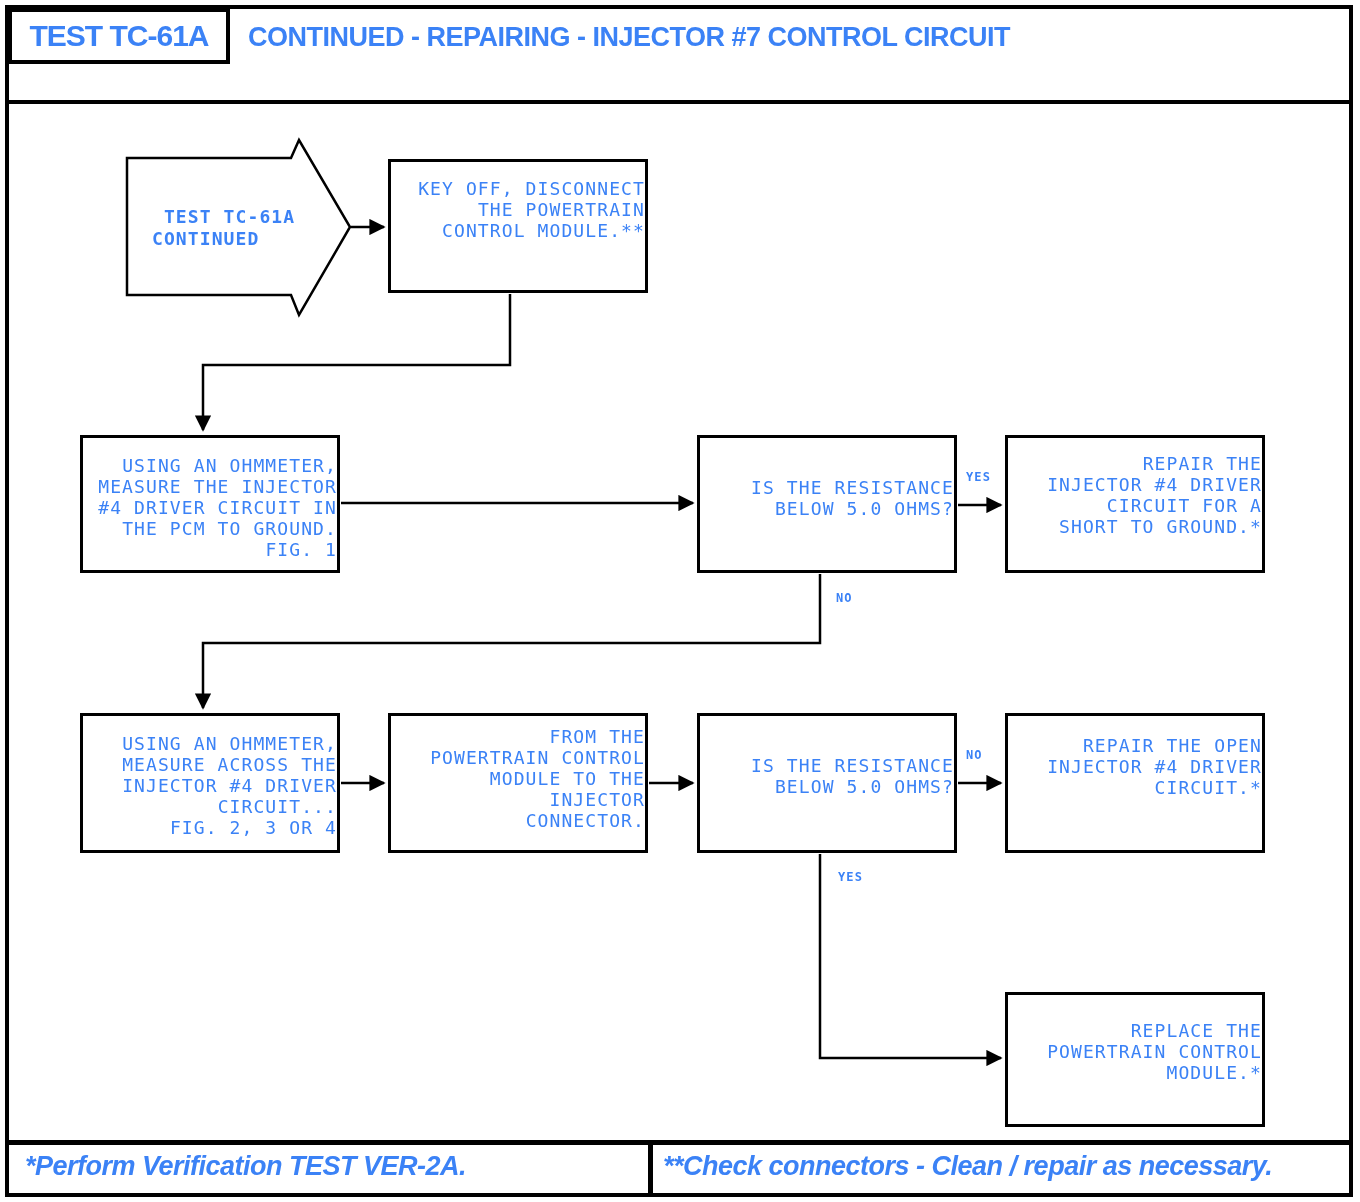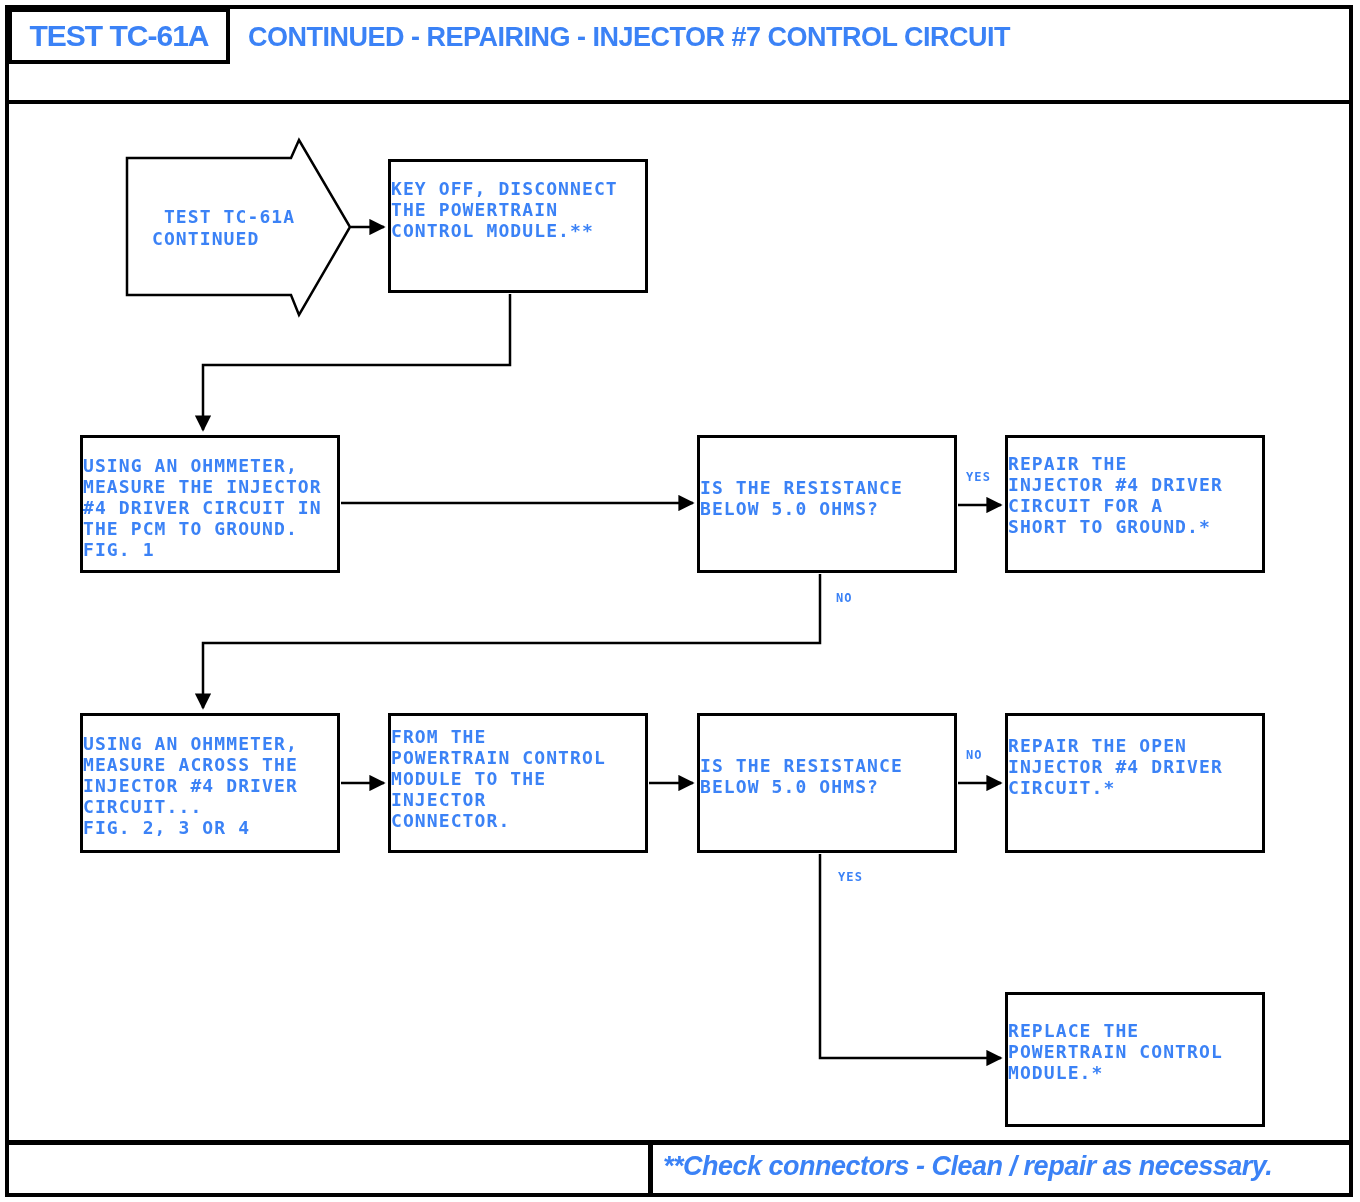--- a/index.html
+++ b/index.html
@@ -33,22 +33,22 @@
     font-weight:bold;font-size:27px;letter-spacing:-0.5px;
     white-space:nowrap;
   }
 
   
   .node{
     position:absolute;
     border:3px solid #000;background:#fff;
     box-sizing:border-box;
     font-family:"DejaVu Sans Mono", monospace;
-    font-weight:bold;font-size:18px;line-height:21px;letter-spacing:1.1px;
-    text-align:left;white-space:pre-line;
+    font-weight:normal;font-size:18px;line-height:21px;letter-spacing:1.1px;
+    text-align:right;white-space:pre-line;
     z-index:2;
   }
   .start-label{
     position:absolute;left:152px;top:206px;
     font-weight:bold;font-size:18px;line-height:22px;letter-spacing:1.1px;
     white-space:pre;text-align:left;z-index:2;
   }
   .edge-label{
     position:absolute;
     font-weight:bold;font-size:12px;letter-spacing:1.1px;
@@ -141,15 +141,16 @@
 
   <div class="node" style="left:1005px;top:992px;width:260px;height:135px;padding-top:25px;">REPLACE THE
 POWERTRAIN CONTROL
 MODULE.*</div>
 
   <div class="edge-label" style="left:966px;top:470px;">YES</div>
   <div class="edge-label" style="left:836px;top:591px;">NO</div>
   <div class="edge-label" style="left:966px;top:748px;">NO</div>
   <div class="edge-label" style="left:838px;top:870px;">YES</div>
 
+  <div class="footer-text" style="left:25px;">*Perform Verification TEST VER-2A.</div>
   <div class="footer-text" style="left:663px;">**Check connectors - Clean / repair as necessary.</div>
 
 </div>
 
 </body></html>

